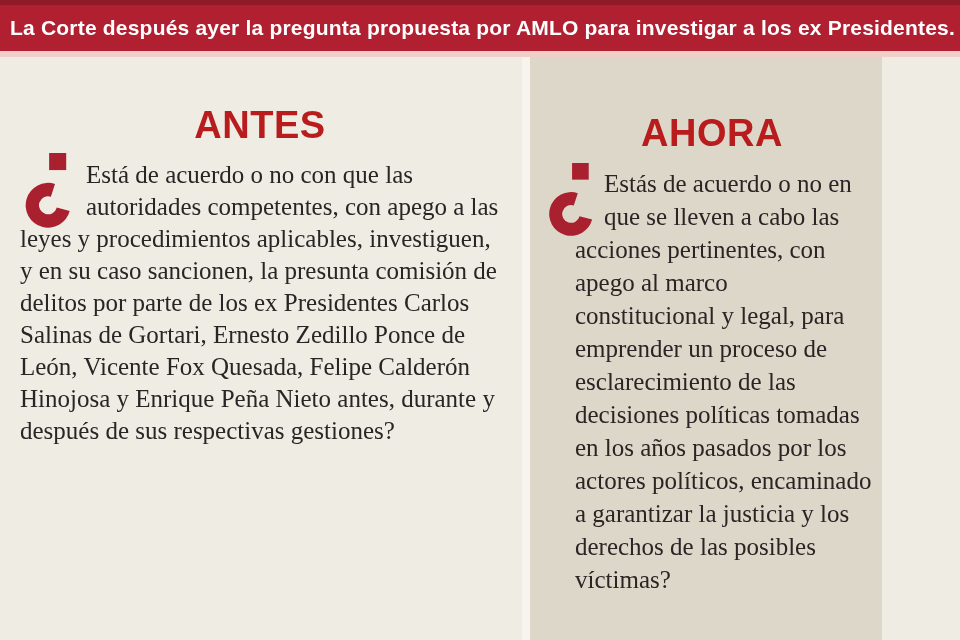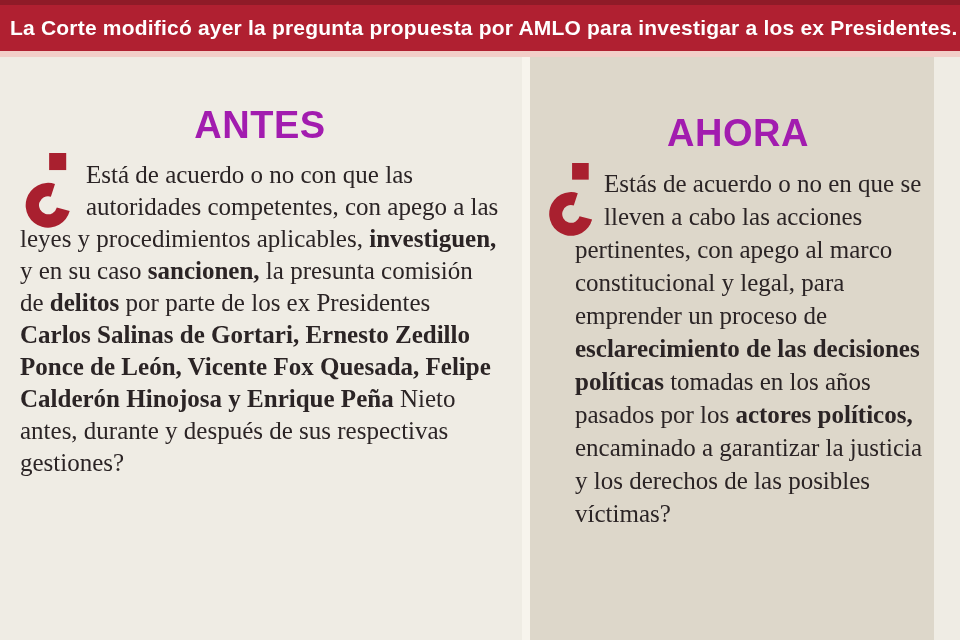--- a/index.html
+++ b/index.html
@@ -48,54 +48,54 @@
     color:#ffffff;font-weight:bold;font-size:21px;letter-spacing:0.2px;
   }
 
   .pink-strip{height:6px;background:var(--pink-strip);flex:0 0 auto;}
 
   
   .columns{flex:1 1 auto;display:flex;align-items:stretch;}
   .col{height:100%;}
   .col-left{width:522px;background:var(--left-bg);padding:0 22px 0 20px;}
   .col-divider{width:8px;background:var(--divider);}
-  .col-right{width:404px;background:var(--right-bg);padding:0 8px 0 20px;}
+  .col-right{width:352px;background:var(--right-bg);padding:0 8px 0 20px;}
 
   .col h2{
     margin:48px 0 0 0;text-align:center;
-    font-size:38px;line-height:40px;font-weight:bold;color:#a21caf;
+    font-size:38px;line-height:40px;font-weight:bold;color:#b91c1c;
     letter-spacing:0.5px;
     font-family:"Liberation Sans",sans-serif;
   }
   .col-right h2{margin-top:56px;}
 
   .qwrap{margin-top:14px;}
   .q-icon{
     float:left;width:54px;height:62px;margin:2px 12px 0 0;
   }
   .col-right .q-icon{width:46px;margin-right:8px;}
   .q-icon svg{display:block;width:54px;height:80px;margin-top:-8px;}
   .col-right .q-icon svg{width:52px;height:78px;margin-left:-6px;margin-top:-6px;}
 
   .body-text{
     margin:0;color:var(--ink);
     font-family:"Liberation Serif","DejaVu Serif",serif;
     font-size:25px;line-height:32px;
   }
   .col-right .body-text{line-height:33px;margin-left:25px;}
-  .body-text b{font-weight:bold;}
+  .body-text b{font-weight:normal;}
 </style>
 </head>
 <body>
 
 <div class="poster">
 
 
   <div class="subheader">
-    <p>La Corte modificó ayer la pregunta propuesta por AMLO para investigar a los ex Presidentes.</p>
+    <p>La Corte después ayer la pregunta propuesta por AMLO para investigar a los ex Presidentes.</p>
   </div>
 
   <div class="pink-strip"></div>
 
   <main class="columns">
 
     <section class="col col-left">
       <h2>ANTES</h2>
       <div class="qwrap">
         <span class="q-icon">

